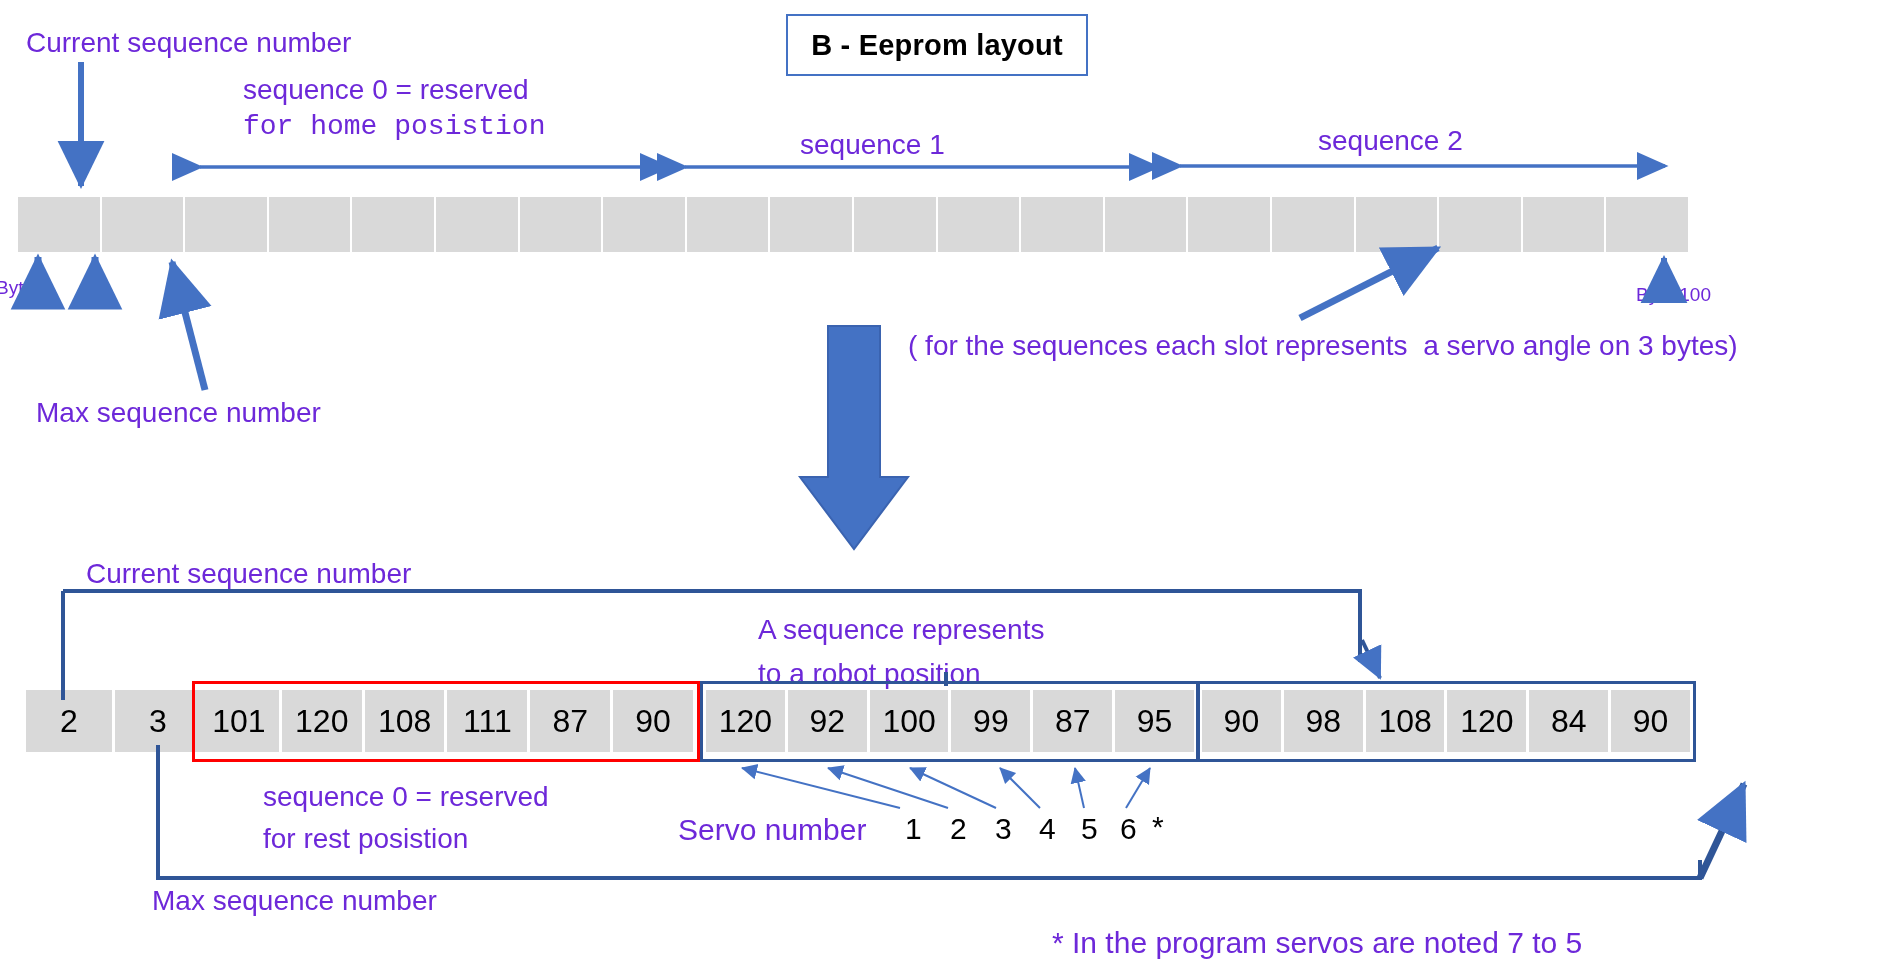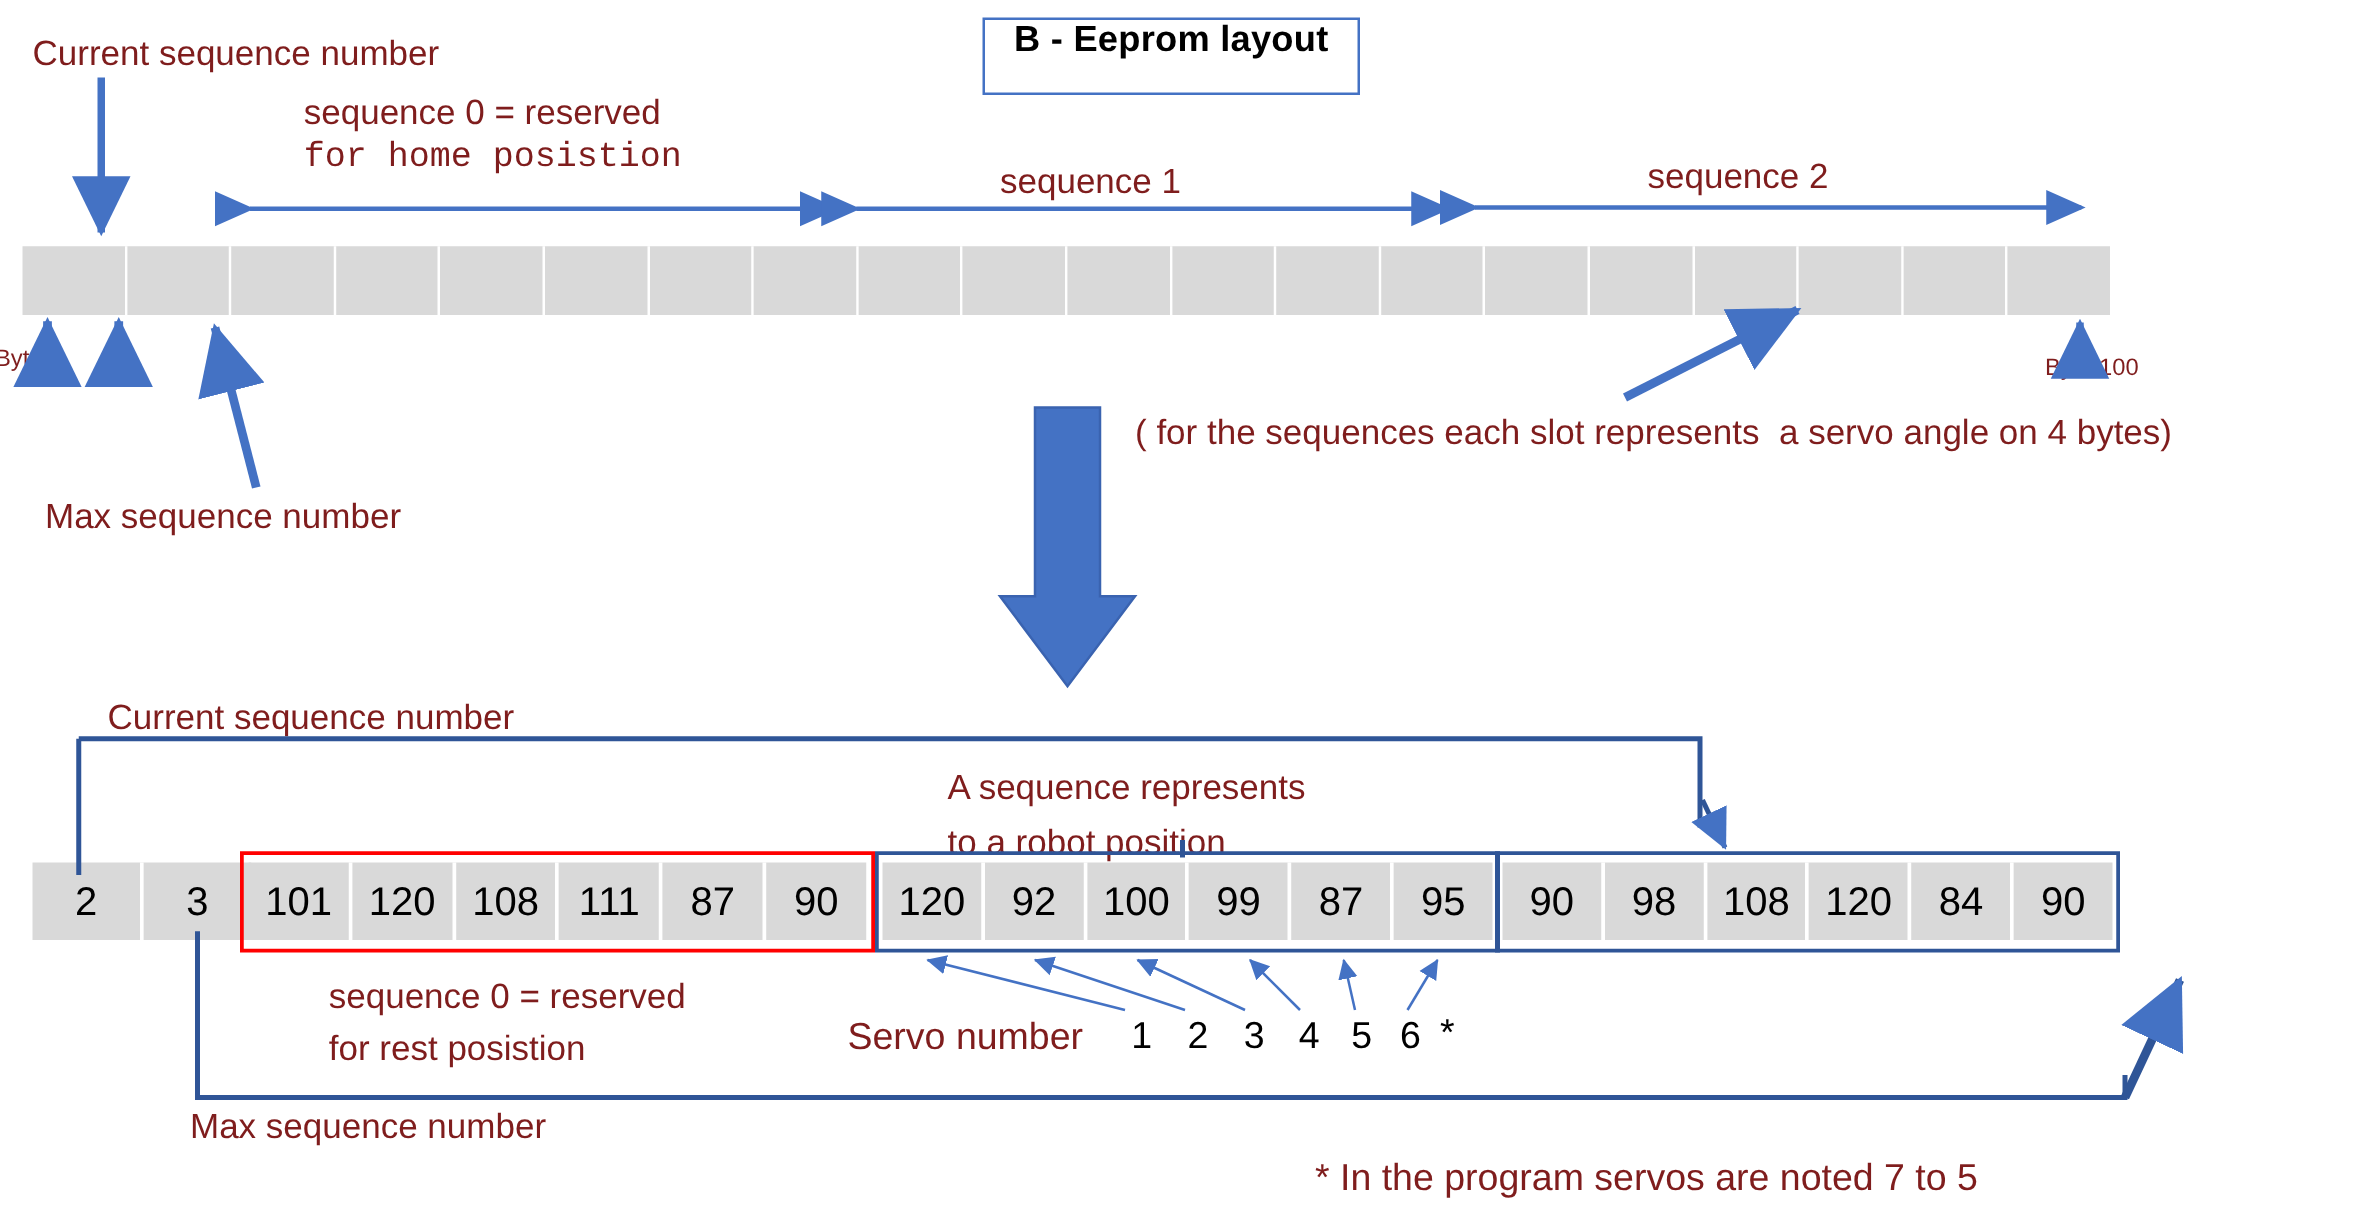--- a/index.html
+++ b/index.html
@@ -2,30 +2,30 @@
 <html><head>
 <meta charset="utf-8">
 <style>
   html,body{margin:0;padding:0;background:#ffffff;}
   body{
     width:1884px;height:979px;position:relative;overflow:hidden;
     font-family:"Liberation Sans", sans-serif;
     color:#000000;
   }
   .abs{position:absolute;}
-  .txt{position:absolute;white-space:pre;line-height:1.18;color:#7f1d1d;}
+  .txt{position:absolute;white-space:pre;line-height:1.18;color:#6d28d9;}
   .t28{font-size:28px;}
   .t19{font-size:19px;}
   .t30{font-size:30px;}
 
   
   #title-box{
     left:786px;top:14px;width:298px;height:58px;
     border:2px solid #4472C4;background:#ffffff;
-    display:flex;justify-content:center;
+    display:flex;align-items:center;justify-content:center;
     font-size:29px;font-weight:bold;letter-spacing:.2px;
   }
 
   
   #top-strip{
     left:18px;top:197px;width:1670px;height:55px;
     display:flex;
   }
   #top-strip .cell{
     flex:1 1 0;background:#D9D9D9;border-right:2px solid #ffffff;
@@ -108,21 +108,21 @@
     <div class="cell"></div>
     <div class="cell"></div>
   </div>
 
 <div class="txt t19" style="left:-4px;top:277px;">Byte 0</div>
 <div class="txt t19" style="left:89px;top:277px;">3</div>
 <div class="txt t19" style="left:1625px;top:284px;margin-left:11px;">Byte 100</div>
 
 <div class="txt t28" style="left:36px;top:396px;">Max sequence number</div>
 
-<div class="txt t28" style="left:908px;top:329px;">( for the sequences each slot represents  a servo angle on 4 bytes)</div>
+<div class="txt t28" style="left:908px;top:329px;">( for the sequences each slot represents  a servo angle on 3 bytes)</div>
 
 <div class="txt t28" style="left:86px;top:557px;">Current sequence number</div>
 
 <div class="txt t28" style="left:758px;top:613px;">A sequence represents</div>
 <div class="txt t28" style="left:758px;top:657px;">to a robot position</div>
 
 <div id="grp-head" class="brow">
   <div class="bcell">2</div>
   <div class="bcell">3</div>
 </div>

